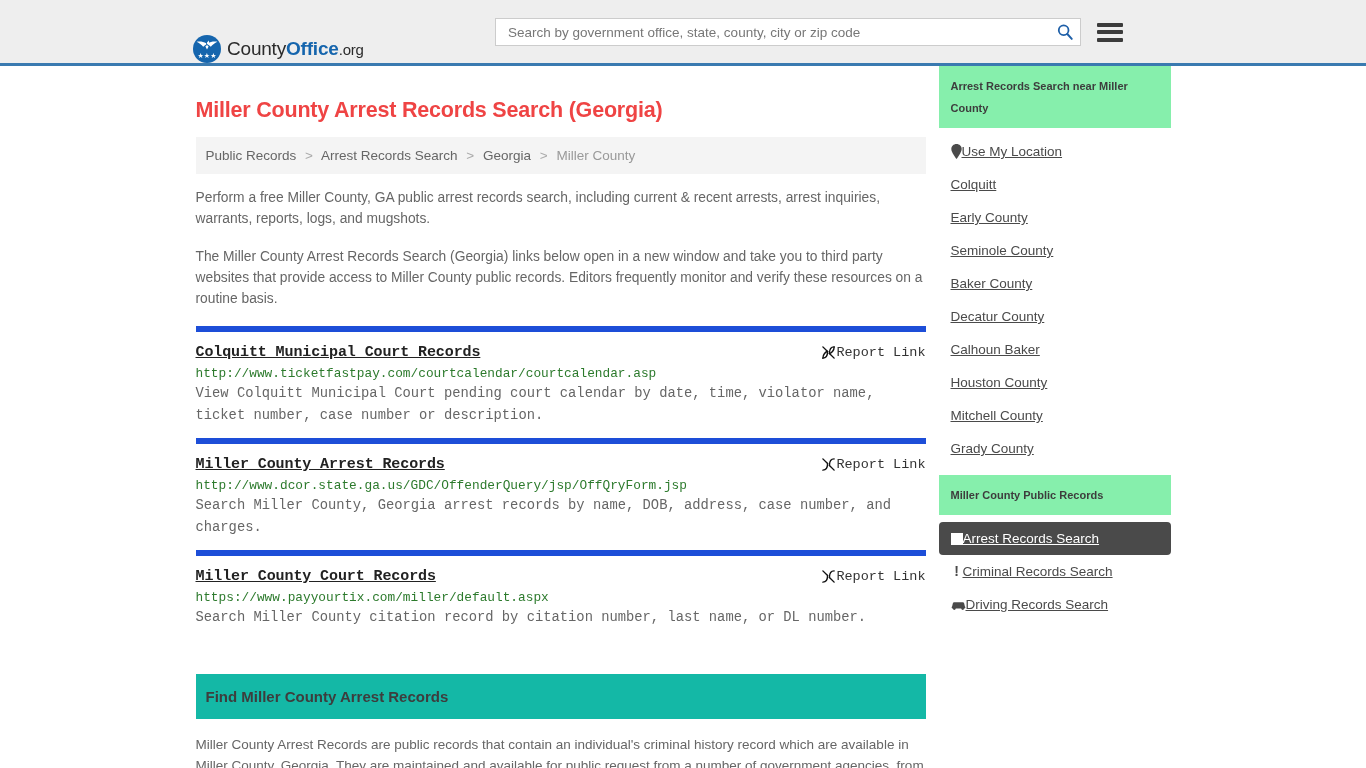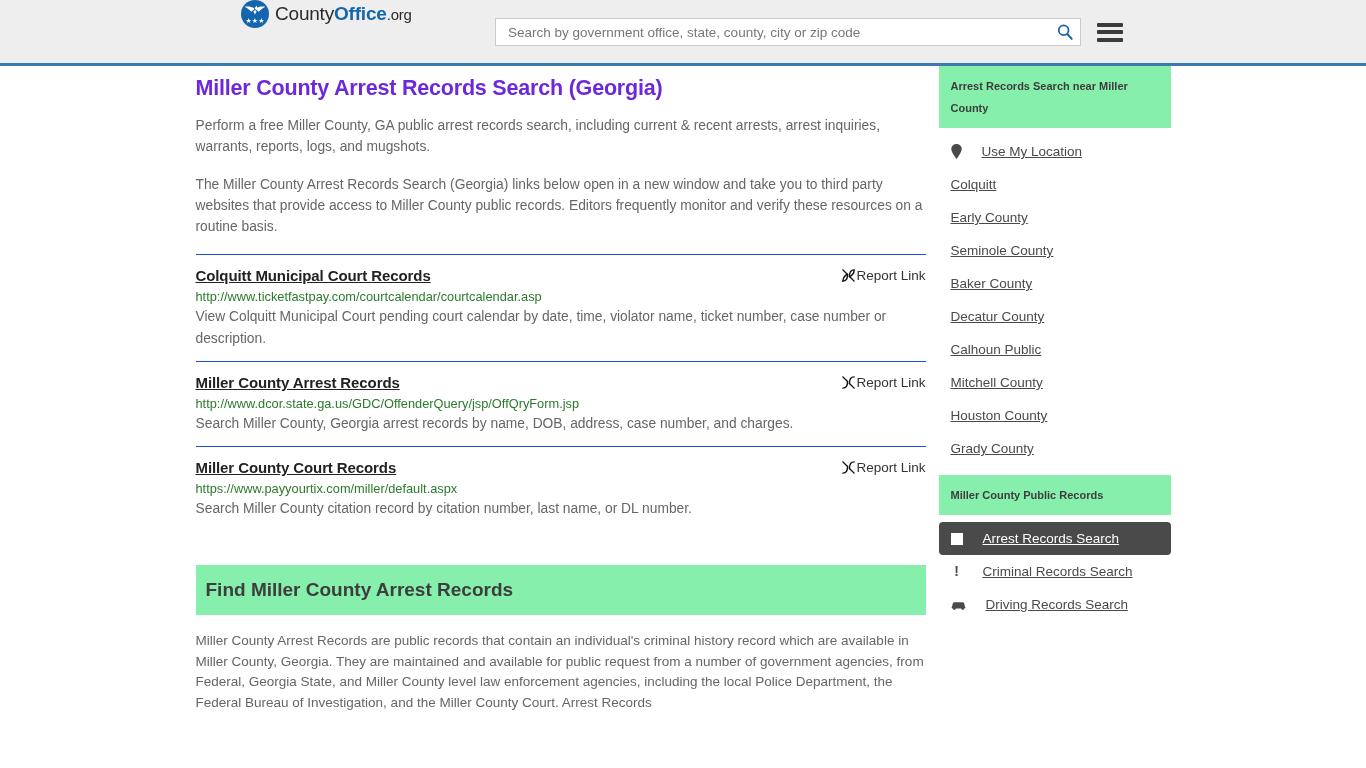--- a/index.html
+++ b/index.html
@@ -10,23 +10,22 @@
     font-family: "Liberation Sans", sans-serif;
     overflow: hidden;
   }
 
   
   .site-header {
     height: 66px;
     background: #eeeeee;
     border-bottom: 3px solid #3a7ab0;
     display: flex;
-    align-items: flex-start;
+    align-items: flex-end;
     position: relative;
-    padding-left: 48px;
   }
   .logo-wrap {
     display: flex;
     align-items: center;
     margin-left: 193px;
     text-decoration: none;
   }
   .logo-badge {
     width: 28px; height: 28px;
     border-radius: 50%;
@@ -112,22 +111,22 @@
     margin: 0 auto;
     padding-left: 0px;
     display: flex;
     align-items: flex-start;
   }
   .content-col { width: 730px; flex: none; }
   .side-col { width: 232px; flex: none; margin-left: 13px; }
 
   h1.page-title {
     font-size: 21.5px;
-    color: #6d28d9;
-    margin: 10px 0 14px 0;
+    color: #ef4444;
+    margin: 32px 0 14px 0;
     font-weight: bold;
     letter-spacing: -0.2px;
   }
 
   .breadcrumb {
     background: #f4f4f4;
     padding: 11px 10px;
     font-size: 13.5px;
     color: #666666;
     margin-bottom: 13px;
@@ -146,22 +145,23 @@
     margin: 0 0 17px 0;
   }
   .intro a.inline-link {
     color: #444444;
     text-decoration: underline;
     font-weight: bold;
   }
 
   
   .result {
-    border-top: 1px solid #1d4ed8;
+    border-top: 6px solid #1d4ed8;
     padding: 12px 0 11px 0;
+    font-family: Liberation Mono, monospace;
   }
   .result:first-of-type { border-top: 1px solid #ececec; }
   .result-head {
     display: flex;
     align-items: flex-start;
     justify-content: space-between;
   }
   .result-title {
     font-size: 15px;
     font-weight: bold;
@@ -190,23 +190,23 @@
   .result-desc {
     font-size: 13.8px;
     line-height: 22px;
     color: #666666;
     margin: 0;
   }
 
   
   .find-section { margin-top: 34px; }
   .find-head {
-    background: #86efac;
+    background: #14b8a6;
     padding: 14px 10px;
-    font-size: 19px;
+    font-size: 15px;
     font-weight: bold;
     color: #3d3d3d;
   }
   .find-body {
     font-size: 13.5px;
     line-height: 20.5px;
     color: #666666;
     padding-top: 16px;
   }
 
@@ -217,21 +217,21 @@
     padding: 9px 12px;
     font-size: 11px;
     font-weight: bold;
     color: #3d3d3d;
     line-height: 22px;
   }
   .side-list { padding: 7px 0 0 0; }
   .side-item {
     display: flex;
     align-items: center;
-    gap: 20px;
+    gap: 0;
     padding: 9px 12px;
     font-size: 13.5px;
   }
   .side-item a {
     color: #4a4a4a;
     text-decoration: underline;
   }
   .side-item.active {
     background: #4a4a4a;
     border-radius: 4px;
@@ -288,20 +288,29 @@
   </div>
 </div>
 
 <div class="page">
   <div class="container">
 
     <div class="content-col">
 
       <h1 class="page-title">Miller County Arrest Records Search (Georgia)</h1>
 
+      <div class="breadcrumb">
+        <a href="#">Public Records</a>
+        <span class="sep">&gt;</span>
+        <a href="#">Arrest Records Search</a>
+        <span class="sep">&gt;</span>
+        <a href="#">Georgia</a>
+        <span class="sep">&gt;</span>
+        <span class="current">Miller County</span>
+      </div>
 
       <div class="intro">
         <p>Perform a free Miller County, GA public arrest records search, including current &amp; recent arrests, arrest inquiries, warrants, reports, logs, and mugshots.</p>
         <p>The Miller County Arrest Records Search (Georgia) links below open in a new window and take you to third party websites that provide access to Miller County public records. Editors frequently monitor and verify these resources on a routine basis.</p>
       </div>
 
       <div class="result">
         <div class="result-head">
           <a class="result-title" href="#">Colquitt Municipal Court Records</a>
           <span class="report-link">
@@ -379,27 +388,27 @@
           <div class="side-item">
             <a href="#">Seminole County</a>
           </div>
           <div class="side-item">
             <a href="#">Baker County</a>
           </div>
           <div class="side-item">
             <a href="#">Decatur County</a>
           </div>
           <div class="side-item">
-            <a href="#">Calhoun Public</a>
+            <a href="#">Calhoun Baker</a>
+          </div>
+          <div class="side-item">
+            <a href="#">Houston County</a>
           </div>
           <div class="side-item">
             <a href="#">Mitchell County</a>
-          </div>
-          <div class="side-item">
-            <a href="#">Houston County</a>
           </div>
           <div class="side-item">
             <a href="#">Grady County</a>
           </div>
         </div>
       </div>
 
       <div class="side-panel">
         <div class="side-head">Miller County Public Records</div>
         <div class="side-list">

